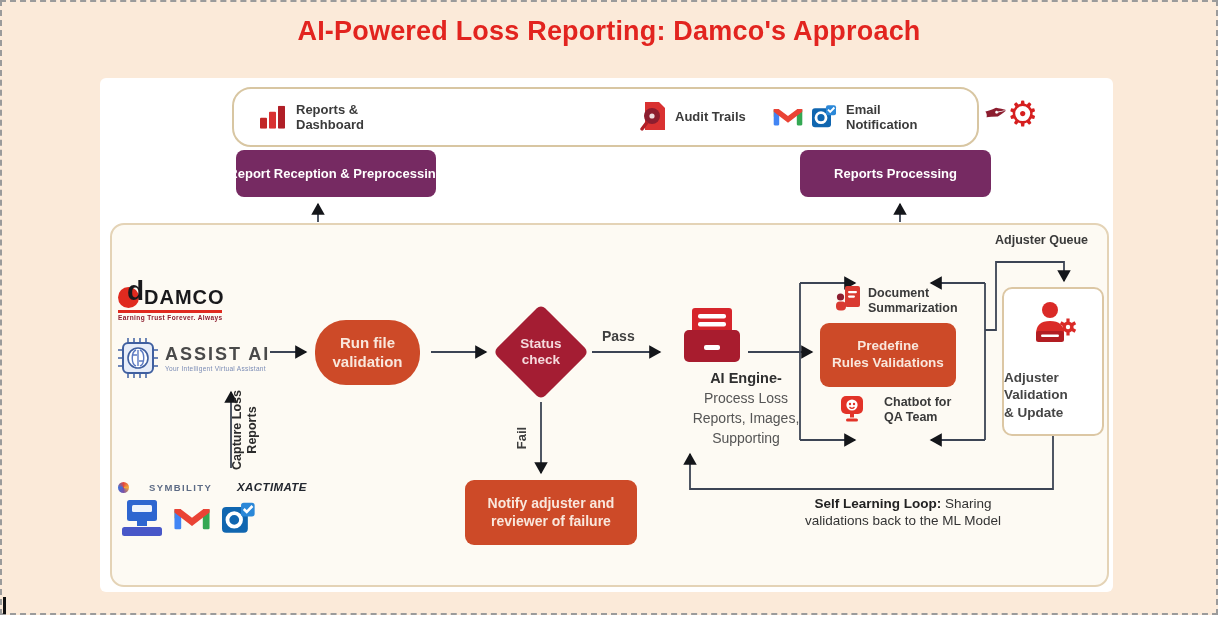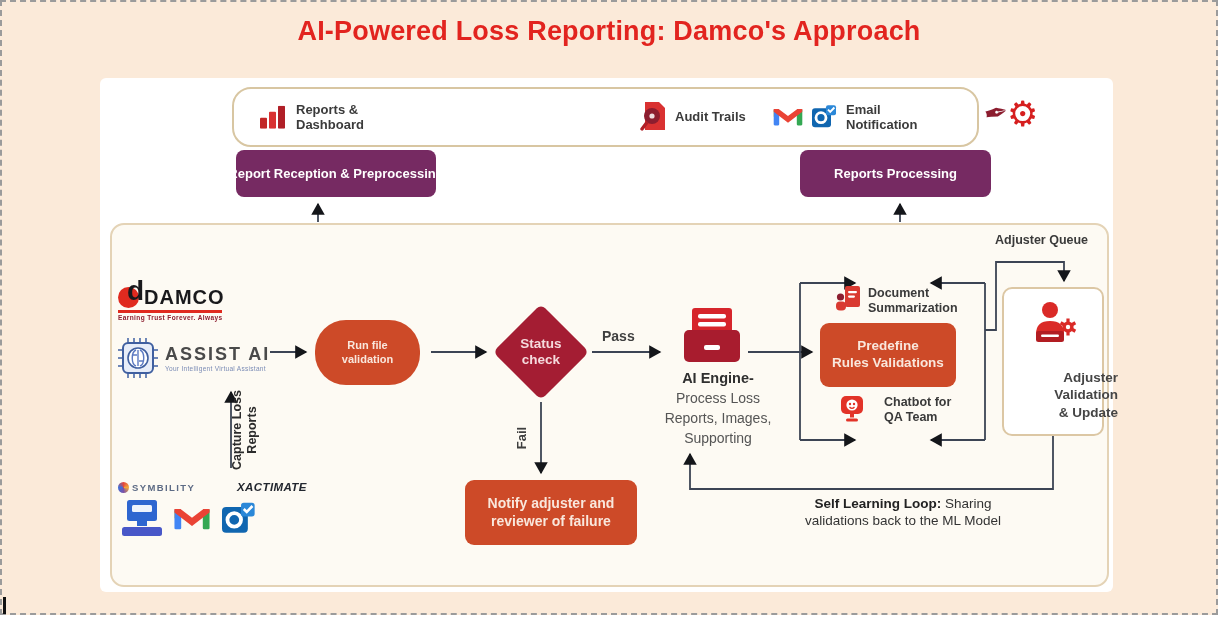--- a/index.html
+++ b/index.html
@@ -150,21 +150,21 @@
   </svg>
   <div>
     <div class="assist-name">ASSIST AI</div>
     <div class="assist-tag">Your Intelligent Virtual Assistant</div>
   </div>
 </div>
 
 <div class="abs ml rot" style="left:187px;top:413px;width:120px;height:34px;text-align:center;font-size:12.5px;font-weight:700;color:#2c2c2c;line-height:1.2;">Capture Loss
 Reports</div>
 
-<div class="abs" style="left:118px;top:482px;display:flex;align-items:center;gap:3px;">
+<div class="abs" style="left:118px;top:482px;display:flex;align-items:center;gap:20px;">
   <span style="width:11px;height:11px;border-radius:50%;background:conic-gradient(#e4483d,#f2a83b,#7b52a8,#3f6fd8,#e4483d);"></span>
   <span class="sym">SYMBILITY</span>
 </div>
 <div class="abs xact" style="left:237px;top:481px;">XACTIMATE</div>
 
 <div class="abs" style="left:122px;top:500px;display:flex;align-items:center;gap:12px;">
   <svg width="40" height="37" viewBox="0 0 40 37">
     <rect x="5" y="0" width="30" height="21" rx="2.5" fill="#2e66d0"></rect>
     <rect x="10" y="5" width="20" height="7" rx="1.5" fill="#ffffff" opacity="0.92"></rect>
     <rect x="15" y="21" width="10" height="5" fill="#2e66d0"></rect>
@@ -177,39 +177,39 @@
     <polygon points="0,3 4.5,3 13,9.5 21.5,3 26,3 26,5.5 13,15.5 0,5.5" fill="#ea4335"></polygon>
   </svg>
   <svg width="34" height="33" viewBox="0 0 25 23">
     <rect x="0" y="3" width="19" height="19" rx="3" fill="#1066b0"></rect>
     <circle cx="9" cy="12.5" r="5" fill="none" stroke="#ffffff" stroke-width="2.8"></circle>
     <rect x="14" y="0" width="10" height="10" rx="2" fill="#2b88d8"></rect>
     <path d="M16,4.5 l2.2,2.2 l4.2,-4.4" stroke="#ffffff" stroke-width="1.9" fill="none"></path>
   </svg>
 </div>
 
-<div class="abs orangebox ml" style="left:315px;top:320px;width:105px;height:65px;font-size:11px;border-radius:31px;">Run file
+<div class="abs orangebox ml" style="left:315px;top:320px;width:105px;height:65px;font-size:15px;border-radius:31px;">Run file
 validation</div>
 
 <div class="abs diamond">
   <div class="diamond-inner ml">Status
 check</div>
 </div>
 
 <div class="abs flowlabel" style="left:602px;top:328px;font-size:14px;">Pass</div>
 <div class="abs rot flowlabel" style="left:489px;top:425px;width:76px;height:26px;text-align:center;font-size:13px;">Fail</div>
 
 <svg class="abs" style="left:682px;top:308px;" width="60" height="56" viewBox="0 0 60 56">
   <rect x="10" y="0" width="40" height="26" rx="3" fill="#d6252b"></rect>
   <rect x="16" y="6" width="28" height="4.5" rx="2" fill="#ffffff"></rect>
   <rect x="16" y="14" width="28" height="4.5" rx="2" fill="#ffffff"></rect>
   <rect x="2" y="22" width="56" height="32" rx="5" fill="#a81c2e"></rect>
   <rect x="22" y="37" width="16" height="5" rx="2" fill="#ffffff"></rect>
 </svg>
-<div class="abs" style="left:648px;top:370px;width:140px;text-align:center;line-height:1.24;">
+<div class="abs" style="left:676px;top:370px;width:140px;text-align:center;line-height:1.24;">
   <span style="display:block;font-size:14.5px;font-weight:800;color:#2f2f2f;">AI Engine-</span>
   <span class="ml" style="font-size:14px;color:#555555;">Process Loss
 Reports, Images,
 Supporting</span>
 </div>
 
 <div class="abs" style="left:836px;top:286px;display:flex;align-items:flex-start;gap:6px;">
   <svg width="26" height="26" viewBox="0 0 26 26">
     <rect x="9" y="0" width="15" height="21" rx="2" fill="#d93a31"></rect>
     <rect x="12" y="5" width="9" height="2.2" rx="1.1" fill="#ffffff"></rect>
@@ -247,21 +247,21 @@
     <g transform="translate(38,26)">
       <rect x="-1.6" y="-8.5" width="3.2" height="17" fill="#da2a27"></rect>
       <rect x="-1.6" y="-8.5" width="3.2" height="17" fill="#da2a27" transform="rotate(60)"></rect>
       <rect x="-1.6" y="-8.5" width="3.2" height="17" fill="#da2a27" transform="rotate(120)"></rect>
       <circle r="5.6" fill="#da2a27"></circle>
       <circle r="2.2" fill="#ffffff"></circle>
     </g>
     <rect x="6" y="30" width="28" height="11" rx="2.5" fill="#b21d22"></rect>
     <rect x="11" y="33.5" width="18" height="2.4" rx="1.2" fill="#ffffff"></rect>
   </svg>
-  <div class="abs ml" style="left:0;top:80px;width:114px;text-align:right;font-size:13.5px;font-weight:600;color:#454545;line-height:1.28;">Adjuster
+  <div class="abs ml" style="left:0;top:80px;width:114px;text-align:left;font-size:13.5px;font-weight:600;color:#454545;line-height:1.28;">Adjuster
 Validation
 &amp; Update</div>
 </div>
 
 <div class="abs orangebox ml" style="left:465px;top:480px;width:172px;height:65px;font-size:14px;">Notify adjuster and
 reviewer of failure</div>
 
 <div class="abs selflearn" style="left:788px;top:496px;width:230px;">
   <b>Self Learning Loop:</b><span> Sharing validations back to the ML Model</span>
 </div>

